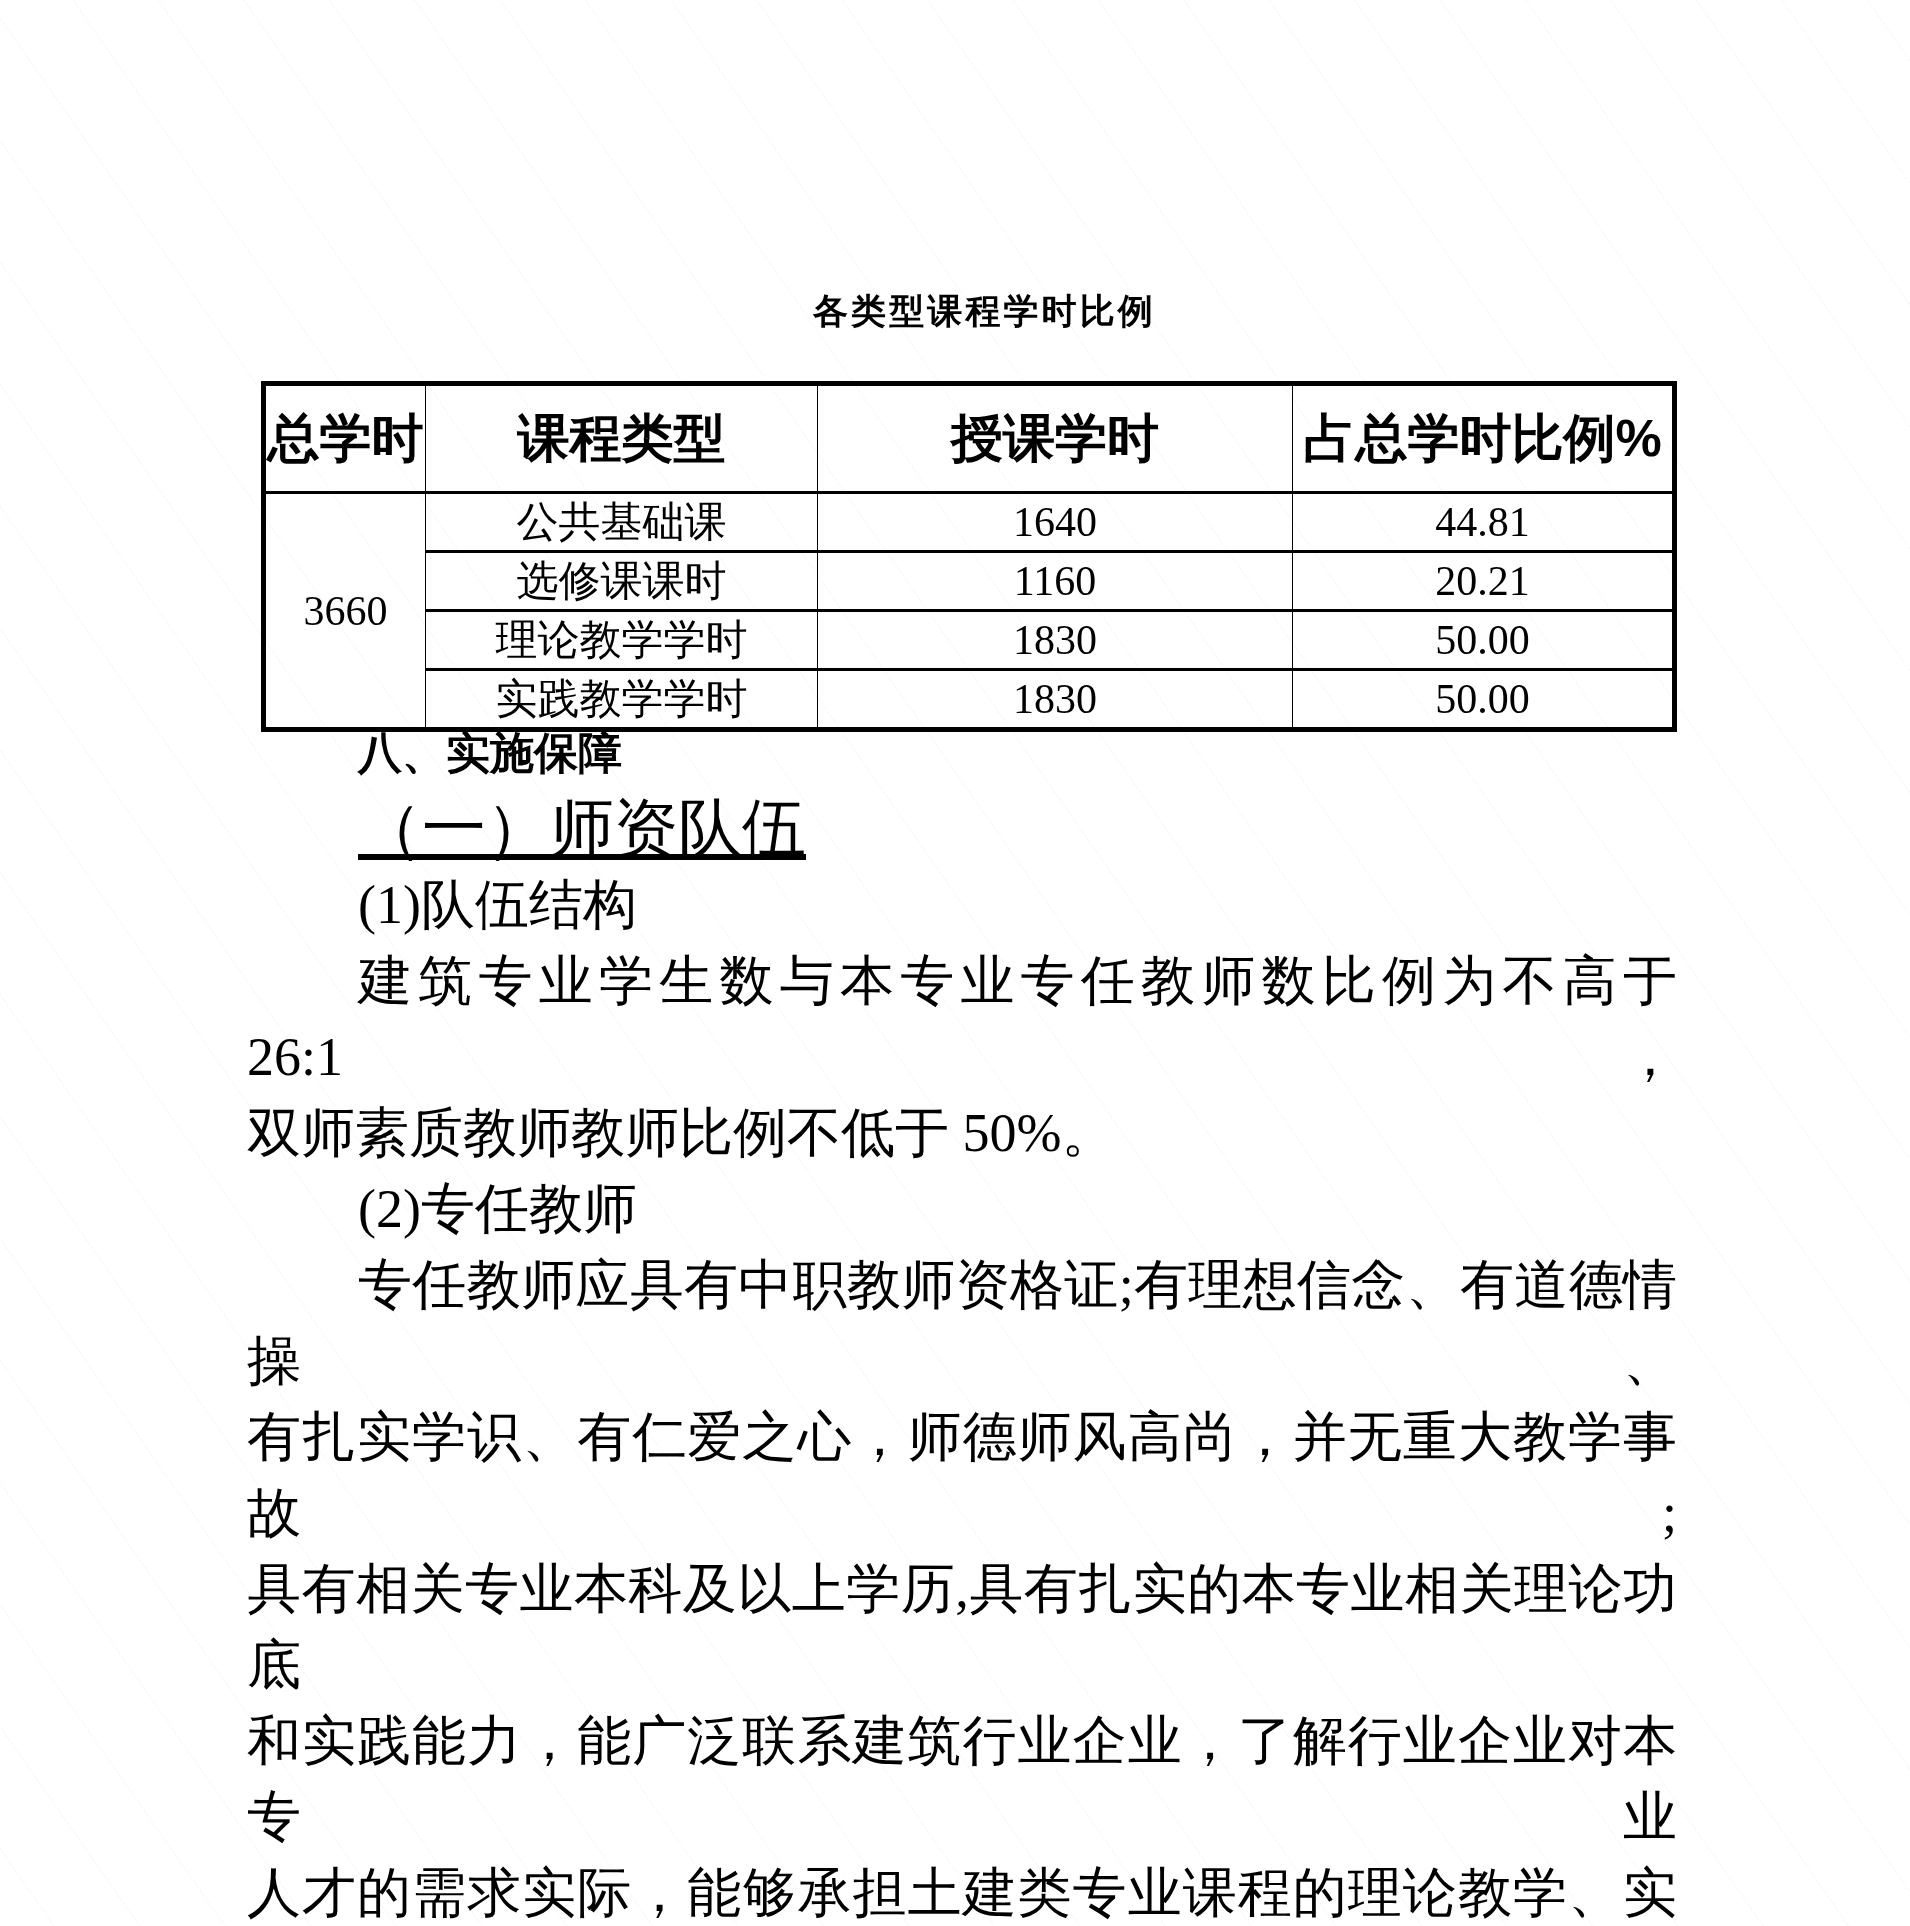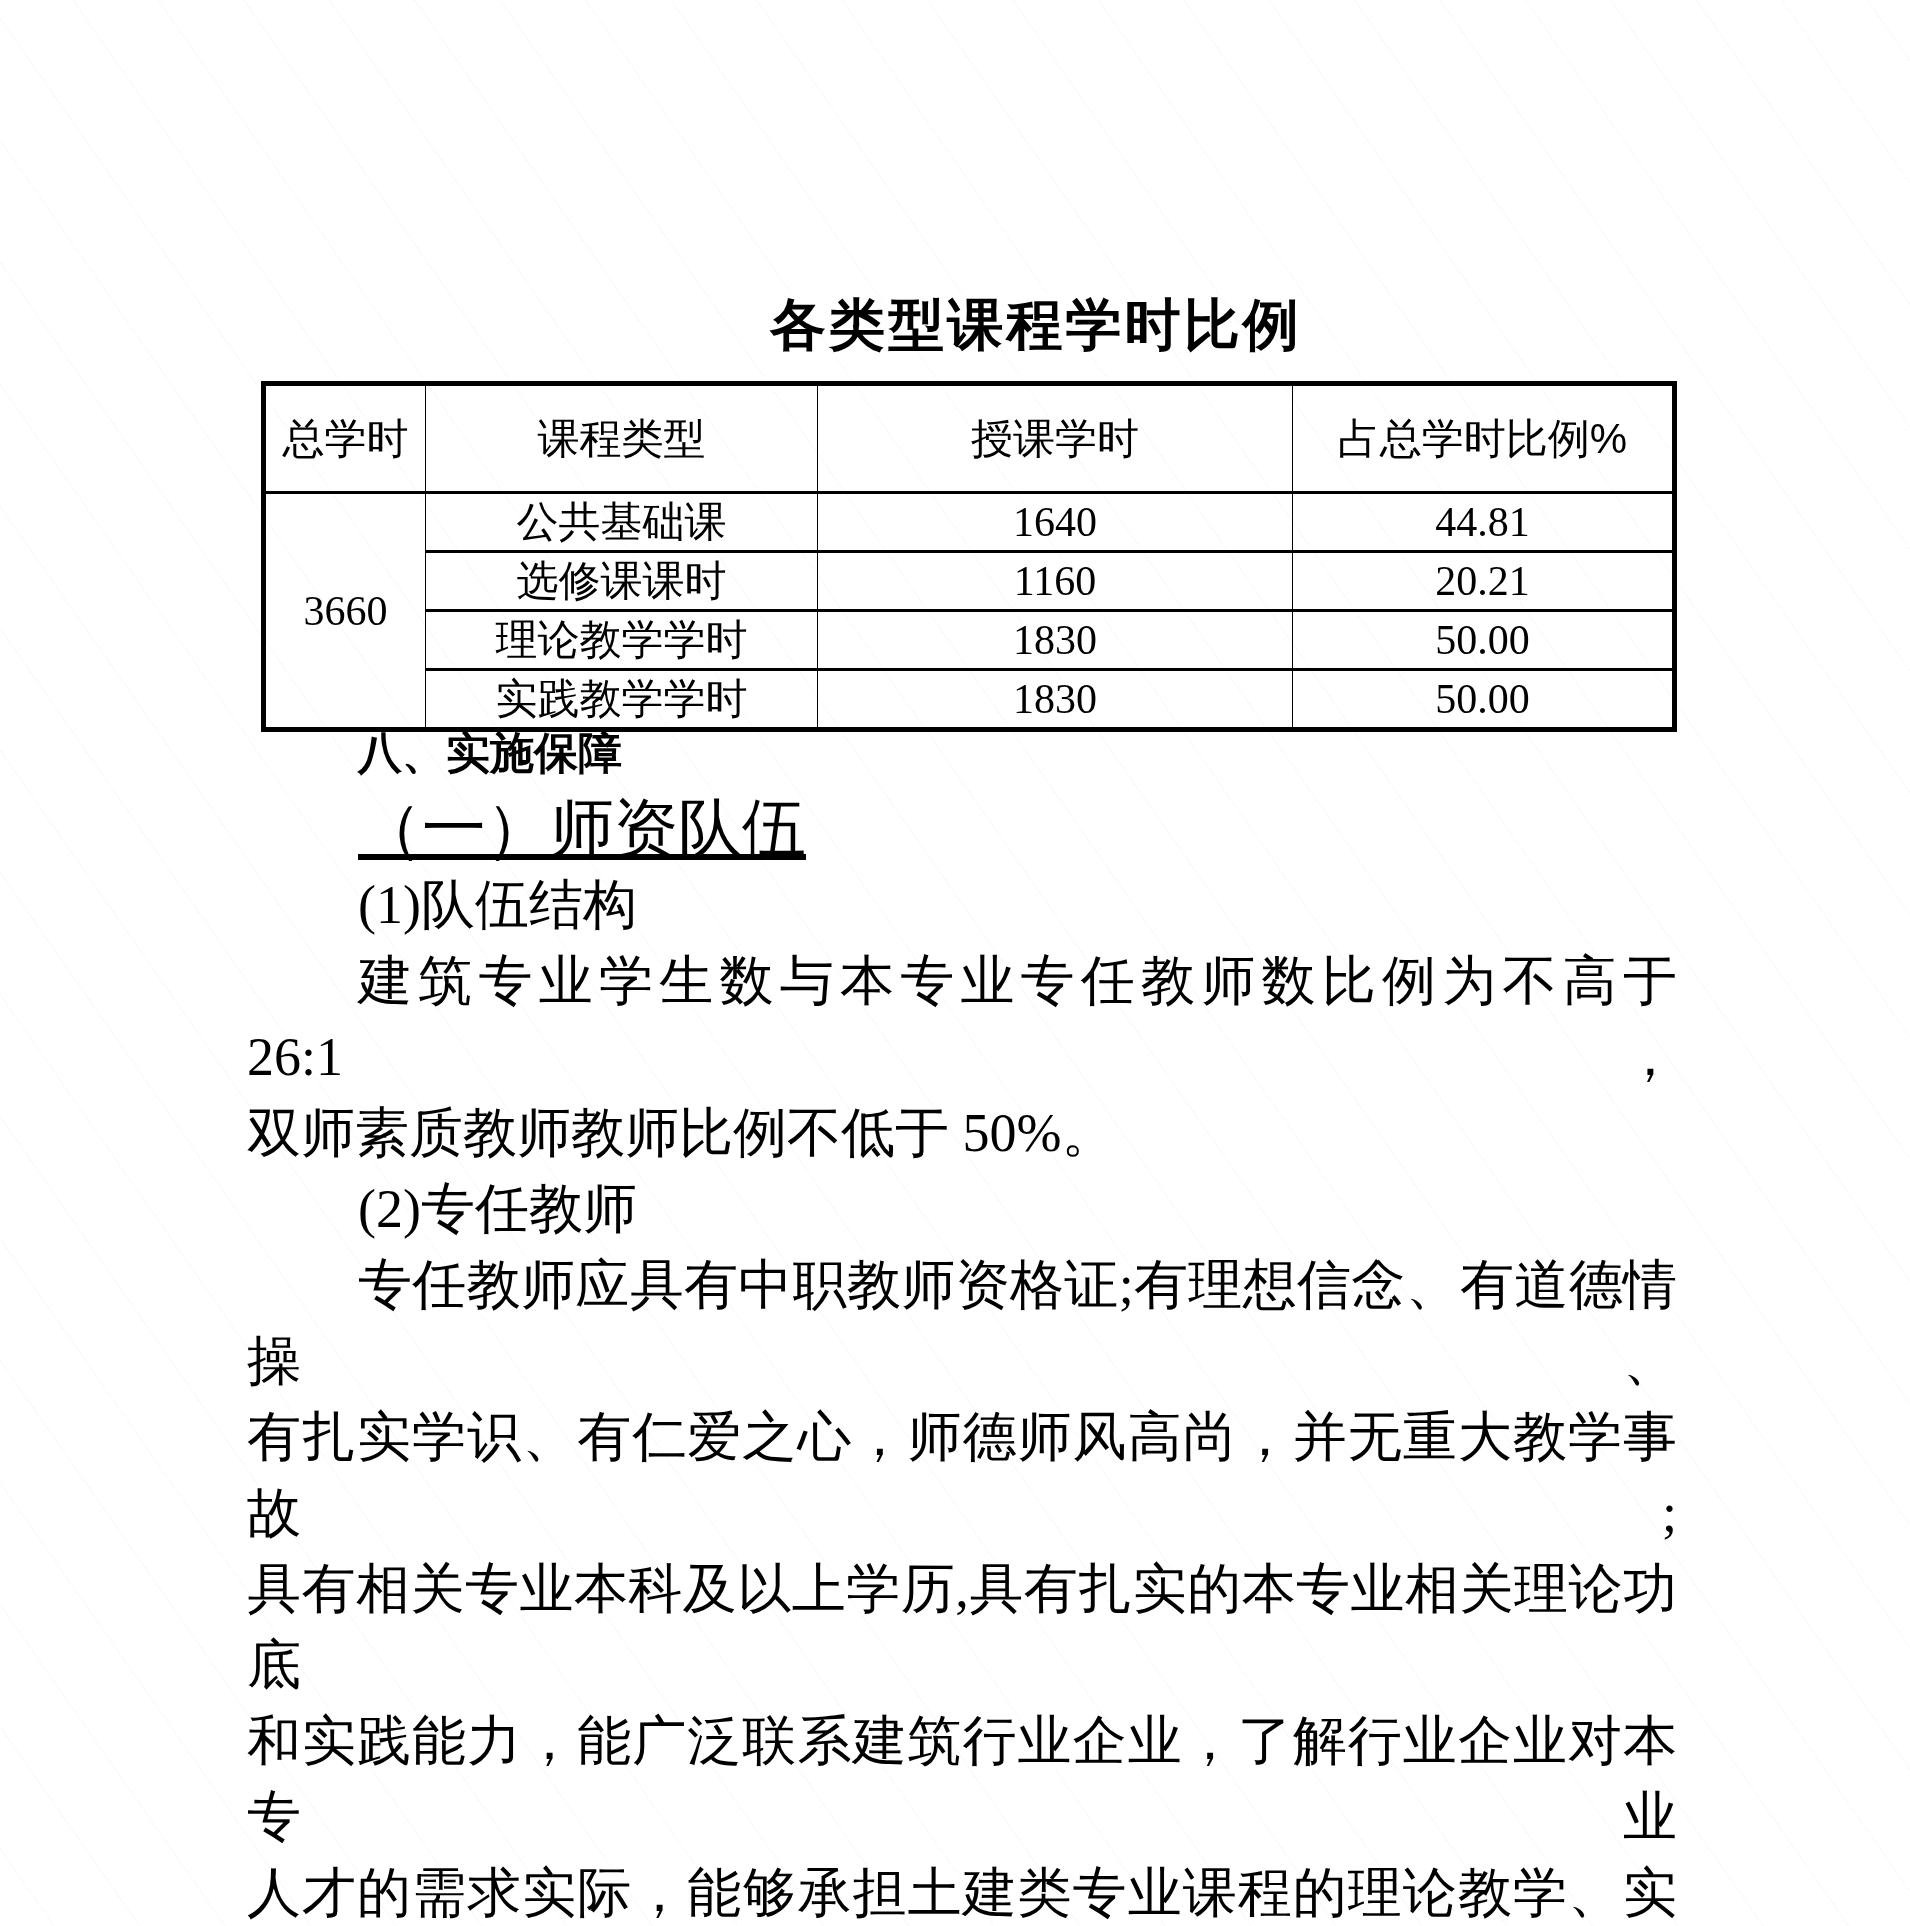--- a/index.html
+++ b/index.html
@@ -12,24 +12,24 @@
     overflow:hidden;
   }
   
   .scan-artifacts {
     position:absolute; inset:0;
     background:repeating-linear-gradient(55deg, transparent 0 69px, rgba(0,0,0,0.025) 69px 70px);
     pointer-events:none;
   }
 
   .doc-title {
-    position:absolute; left:770px; top:288px;
+    position:absolute; left:813px; top:288px;
     font-family:"Liberation Sans","DejaVu Sans",sans-serif;
     font-weight:bold;
-    font-size:56px;
+    font-size:35px;
     letter-spacing:3.1px;
     white-space:nowrap;
   }
 
   table.hours {
     position:absolute; left:261px; top:381px;
     width:1411px;
     border-collapse:collapse;
     table-layout:fixed;
     text-align:center;
@@ -43,22 +43,22 @@
     border-left:1.9px solid #000;
     border-right:1.9px solid #000;
     border-top:3.5px solid #000;
     border-bottom:3.5px solid #000;
     padding:0;
     vertical-align:middle;
   }
   table.hours th {
     height:105px;
     font-family:"Liberation Sans","DejaVu Sans",sans-serif;
-    font-weight:normal;
-    font-size:42px;
+    font-weight:bold;
+    font-size:52px;
   }
   table.hours td {
     height:47px;
     font-size:42px;
     font-weight:normal;
   }
 
   .content {
     position:absolute; left:247px; top:715px;
     width:1430px;

